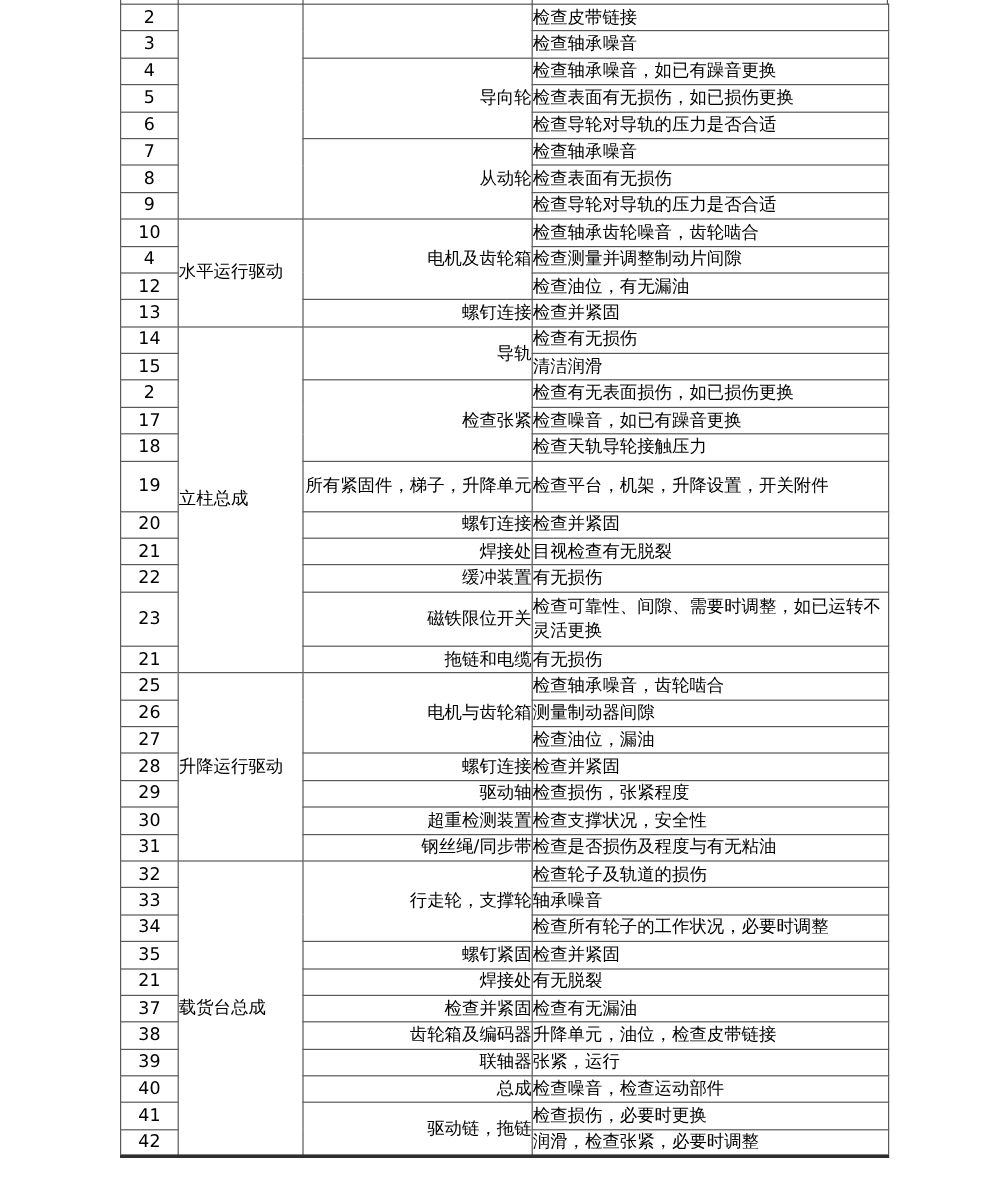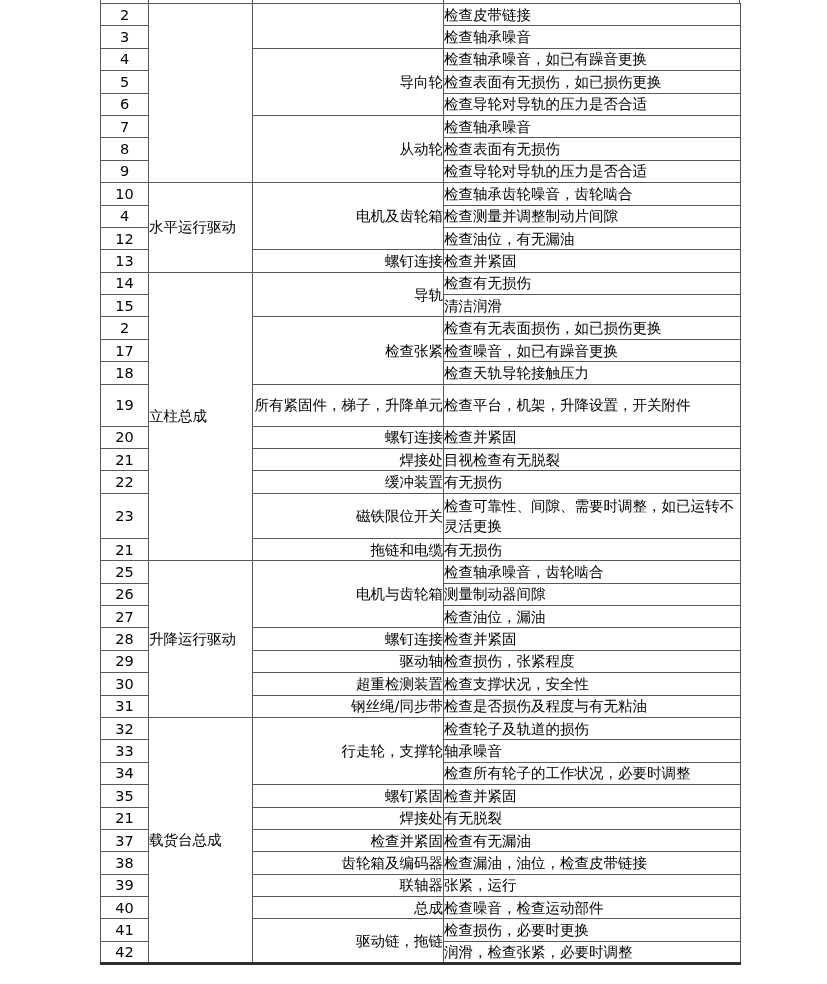--- a/index.html
+++ b/index.html
@@ -240,21 +240,21 @@
             <td class="task">有无脱裂</td>
           </tr>
           <tr>
             <td class="num">37</td>
             <td class="comp" rowspan="1">检查并紧固</td>
             <td class="task">检查有无漏油</td>
           </tr>
           <tr>
             <td class="num">38</td>
             <td class="comp" rowspan="1">齿轮箱及编码器</td>
-            <td class="task">检查漏油，油位，检查皮带链接</td>
+            <td class="task">升降单元，油位，检查皮带链接</td>
           </tr>
           <tr>
             <td class="num">39</td>
             <td class="comp" rowspan="1">联轴器</td>
             <td class="task">张紧，运行</td>
           </tr>
           <tr>
             <td class="num">40</td>
             <td class="comp" rowspan="1">总成</td>
             <td class="task">检查噪音，检查运动部件</td>

